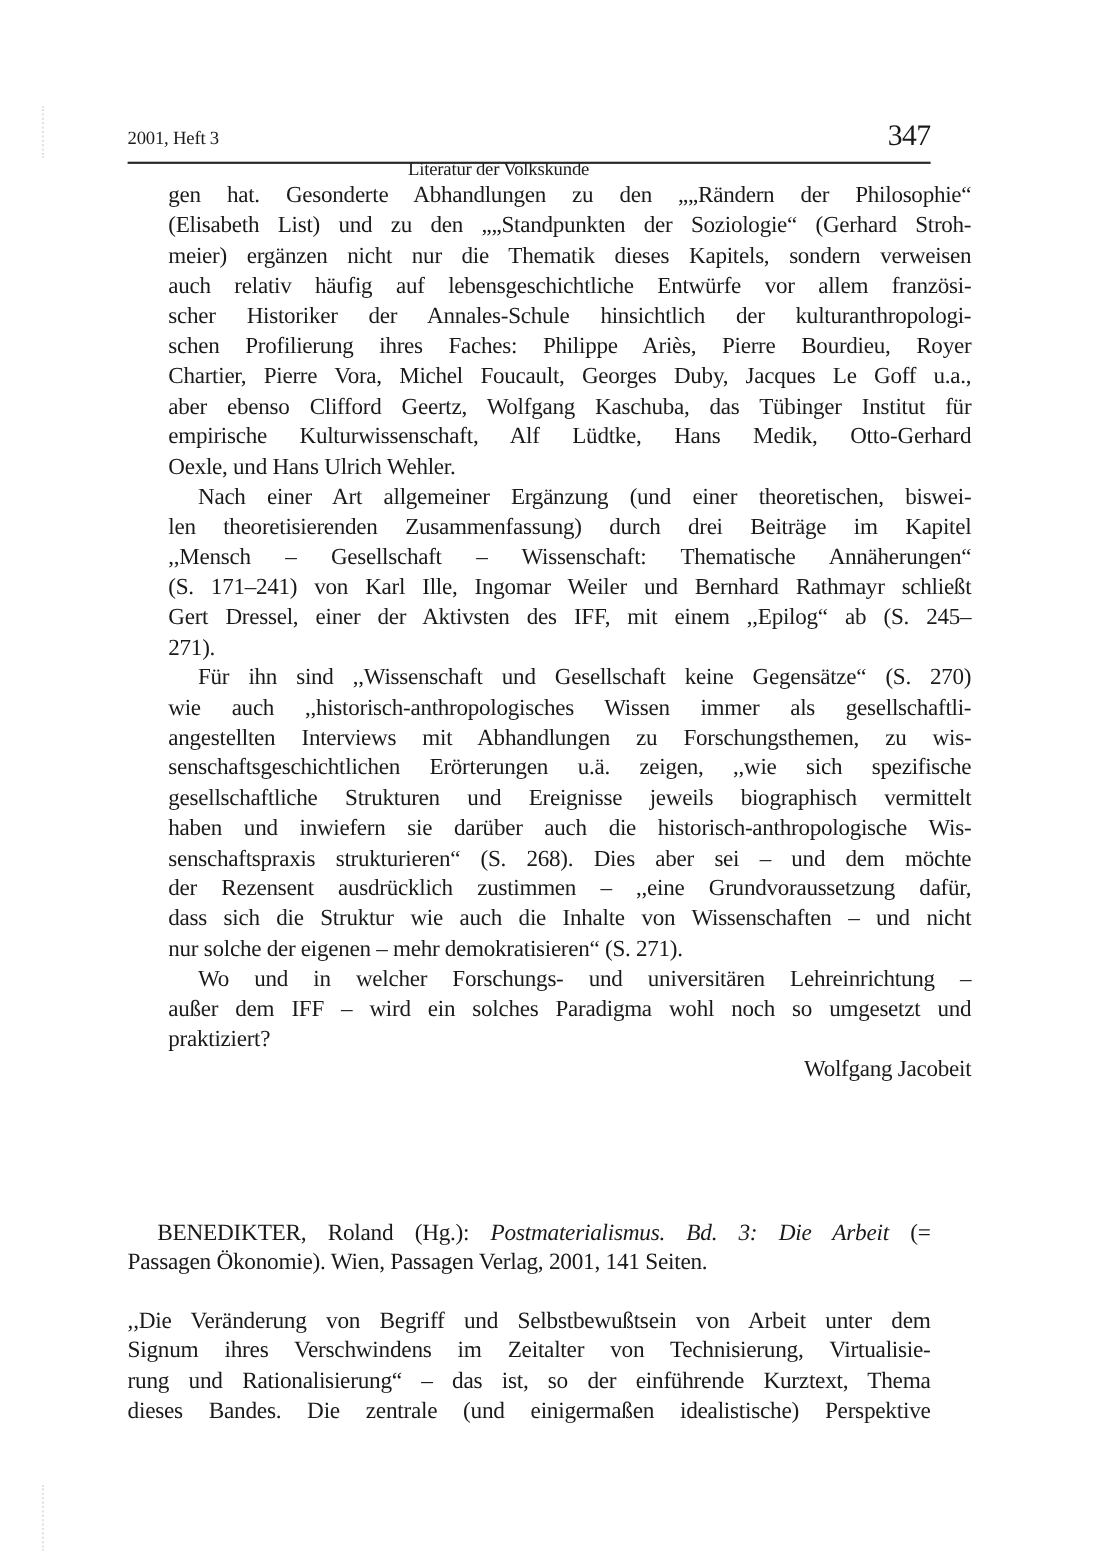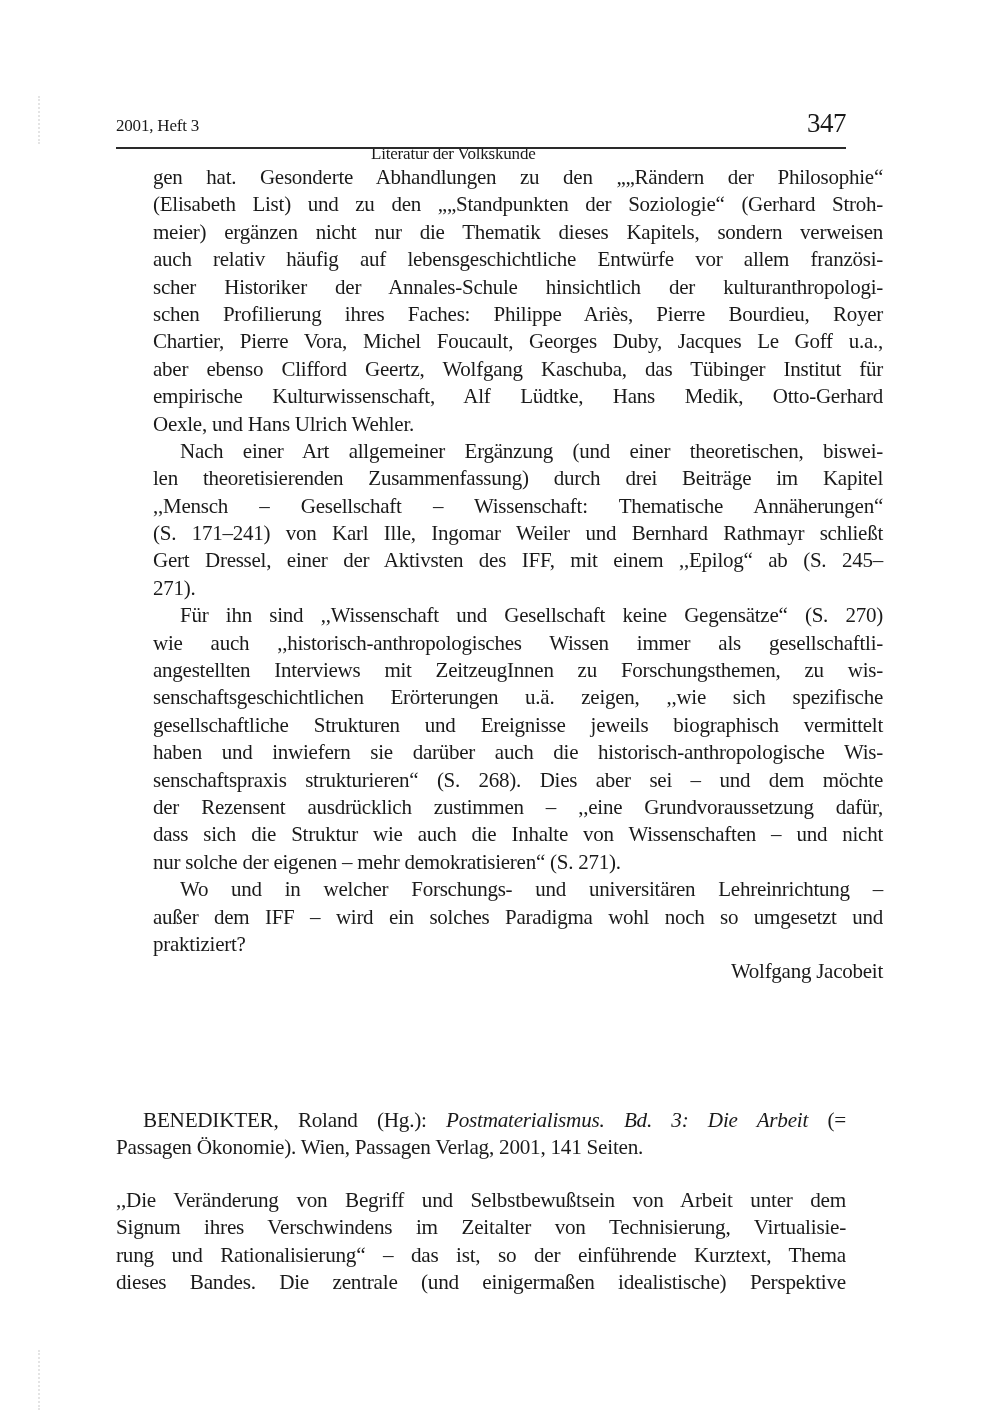--- a/index.html
+++ b/index.html
@@ -69,21 +69,21 @@
       <span class="line">empirische Kulturwissenschaft, Alf Lüdtke, Hans Medik, Otto-Gerhard</span>
       <span class="line last">Oexle, und Hans Ulrich Wehler.</span>
       <span class="line indent">Nach einer Art allgemeiner Ergänzung (und einer theoretischen, biswei-</span>
       <span class="line">len theoretisierenden Zusammenfassung) durch drei Beiträge im Kapitel</span>
       <span class="line">,,Mensch – Gesellschaft – Wissenschaft: Thematische Annäherungen“</span>
       <span class="line">(S. 171–241) von Karl Ille, Ingomar Weiler und Bernhard Rathmayr schließt</span>
       <span class="line">Gert Dressel, einer der Aktivsten des IFF, mit einem ,,Epilog“ ab (S. 245–</span>
       <span class="line last">271).</span>
       <span class="line indent">Für ihn sind ,,Wissenschaft und Gesellschaft keine Gegensätze“ (S. 270)</span>
       <span class="line">wie auch ,,historisch-anthropologisches Wissen immer als gesellschaftli-</span>
-      <span class="line">angestellten Interviews mit ZeitzeugInnen zu Forschungsthemen, zu wis-</span>
+      <span class="line">angestellten Interviews mit Abhandlungen zu Forschungsthemen, zu wis-</span>
       <span class="line">senschaftsgeschichtlichen Erörterungen u.ä. zeigen, ,,wie sich spezifische</span>
       <span class="line">gesellschaftliche Strukturen und Ereignisse jeweils biographisch vermittelt</span>
       <span class="line">haben und inwiefern sie darüber auch die historisch-anthropologische Wis-</span>
       <span class="line">senschaftspraxis strukturieren“ (S. 268). Dies aber sei – und dem möchte</span>
       <span class="line">der Rezensent ausdrücklich zustimmen – ,,eine Grundvoraussetzung dafür,</span>
       <span class="line">dass sich die Struktur wie auch die Inhalte von Wissenschaften – und nicht</span>
       <span class="line last">nur solche der eigenen – mehr demokratisieren“ (S. 271).</span>
       <span class="line indent">Wo und in welcher Forschungs- und universitären Lehreinrichtung –</span>
       <span class="line">außer dem IFF – wird ein solches Paradigma wohl noch so umgesetzt und</span>
       <span class="line last">praktiziert?</span>

